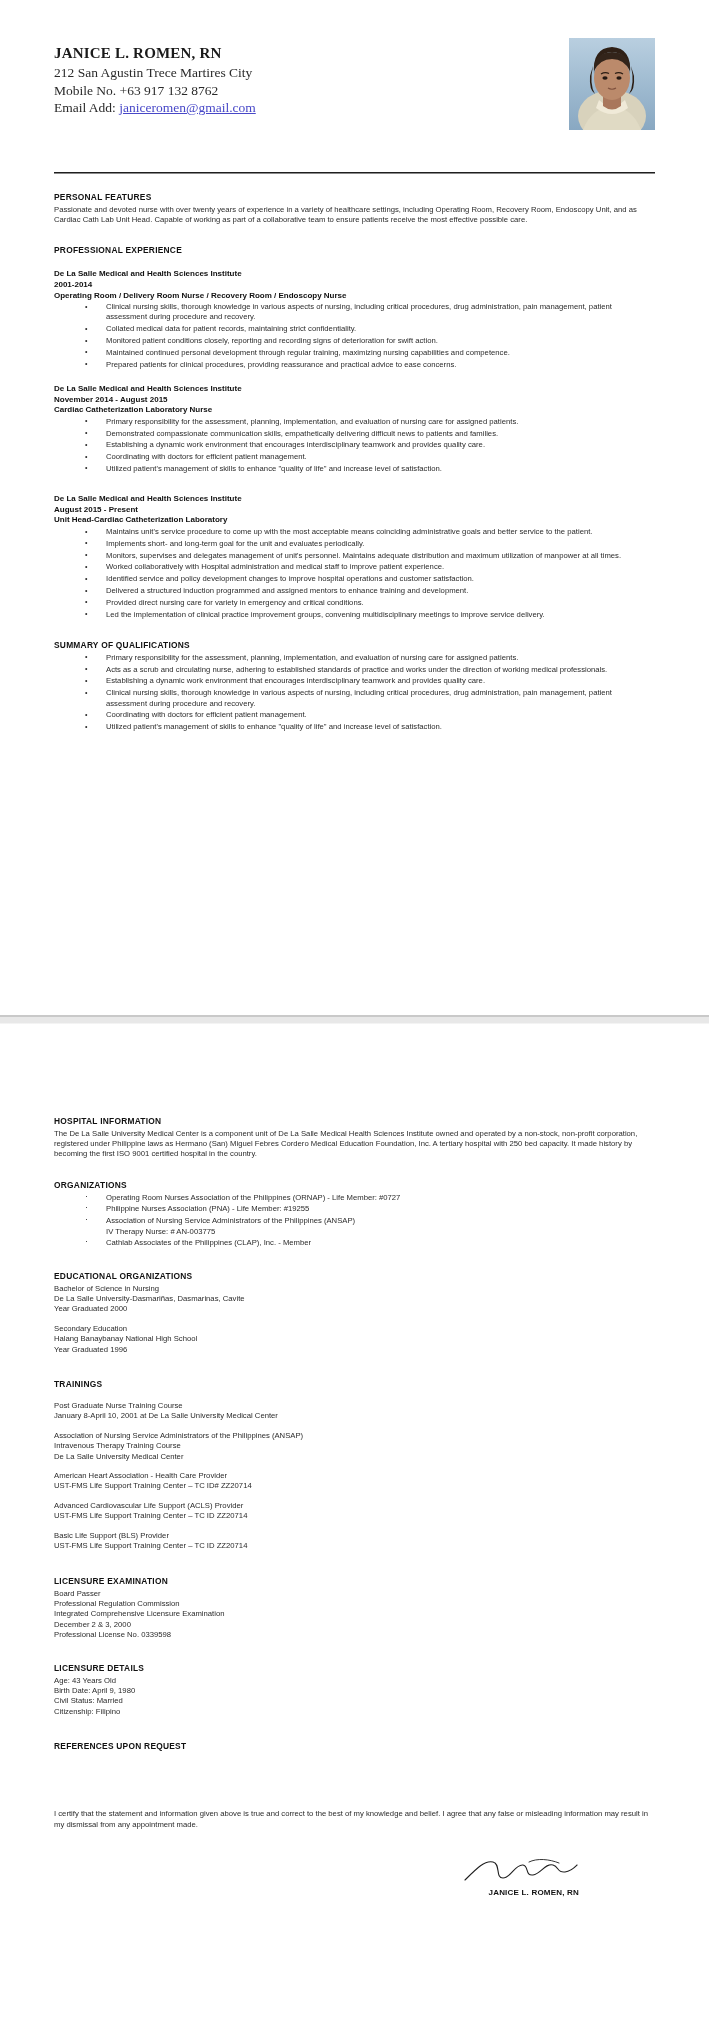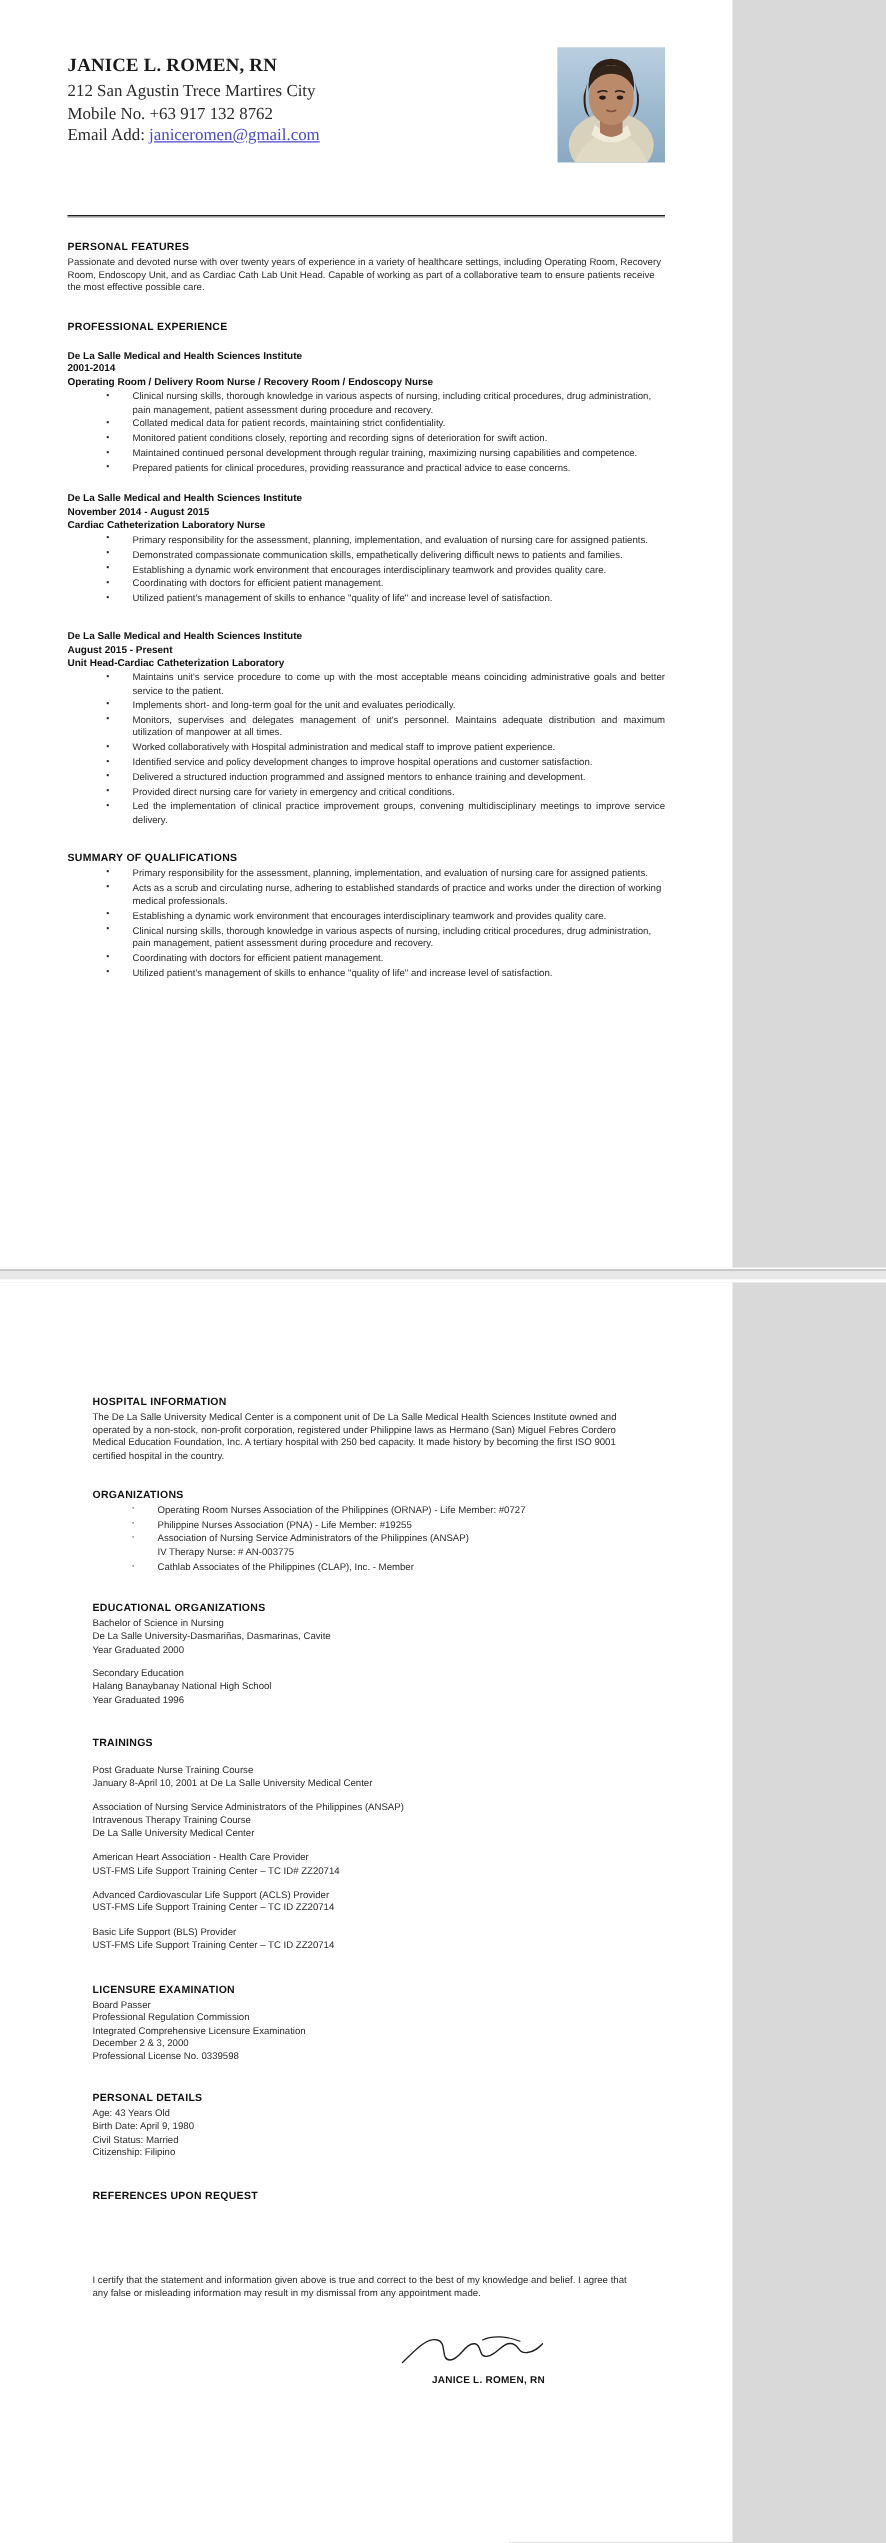--- a/index.html
+++ b/index.html
@@ -11,31 +11,31 @@
     width: 709px;
     font-family: "Liberation Sans", sans-serif;
     -webkit-font-smoothing: antialiased;
   }
   .doc {
     width: 709px;
     margin: 0 auto;
   }
   .page {
     position: relative;
-    width: 586px;
+    width: 709px;
     background: #ffffff;
     box-sizing: border-box;
   }
   .page-1 { height: 1014px; padding: 0 54px; }
   .page-gap {
     height: 12px;
     width: 709px;
     background: linear-gradient(to bottom, #ffffff 0px, #ffffff 1px, #c9c9c9 1px, #c9c9c9 3px, #e8e8e8 3px, #e8e8e8 9px, #ffffff 10px);
   }
-  .page-2 { min-height: 1008px; padding: 0 74px; }
+  .page-2 { min-height: 1008px; padding: 0 54px; }
 
   
   .header {
     position: relative;
     padding-top: 44px;
     height: 112px;
   }
   .name-block {
     font-family: "Liberation Serif", serif;
     color: #1a1a1a;
@@ -340,21 +340,21 @@
 
     <div class="sec-head" style="margin-top:24px">LICENSURE EXAMINATION</div>
     <div class="plain-lines">
       <div>Board Passer</div>
       <div>Professional Regulation Commission</div>
       <div>Integrated Comprehensive Licensure Examination</div>
       <div>December 2 &amp; 3, 2000</div>
       <div>Professional License No. 0339598</div>
     </div>
 
-    <div class="sec-head" style="margin-top:22px">PERSONAL DETAILS</div>
+    <div class="sec-head" style="margin-top:22px">LICENSURE DETAILS</div>
     <div class="plain-lines">
       <div>Age: 43 Years Old</div>
       <div>Birth Date: April 9, 1980</div>
       <div>Civil Status: Married</div>
       <div>Citizenship: Filipino</div>
     </div>
 
     <div class="sec-head" style="margin-top:24px">REFERENCES UPON REQUEST</div>
 
     <p class="certify">I certify that the statement and information given above is true and correct to the best of my knowledge and belief. I agree that any false or misleading information may result in my dismissal from any appointment made.</p>

